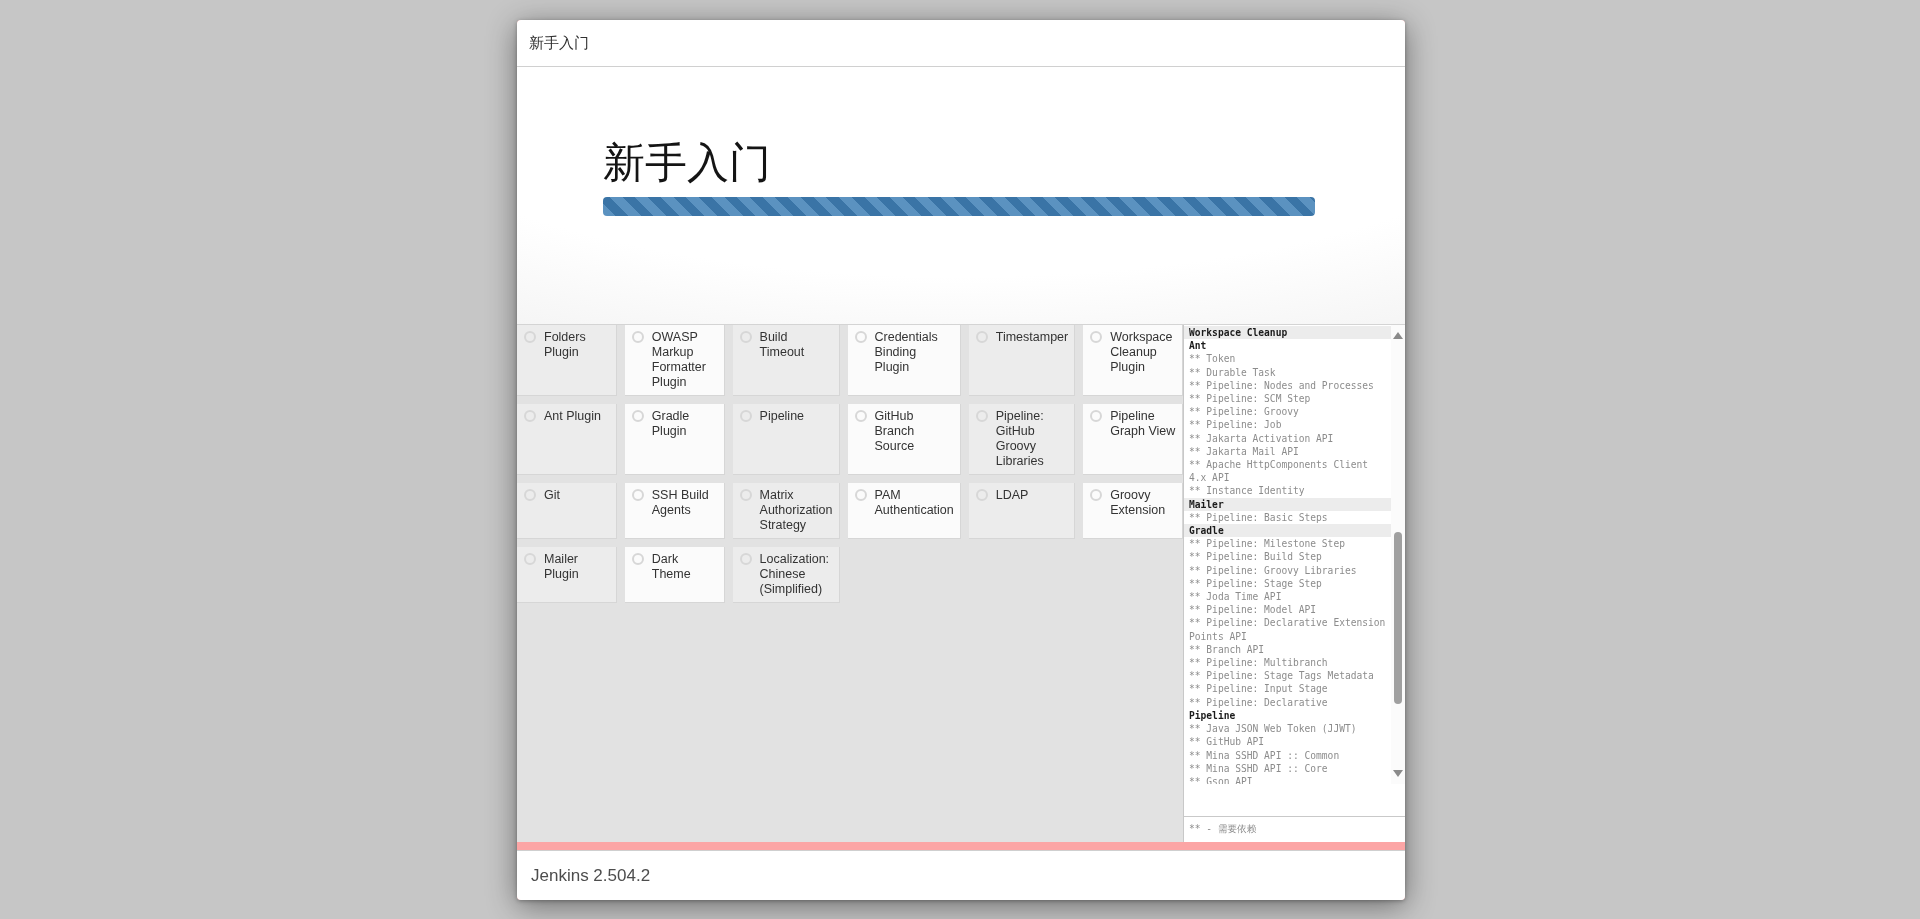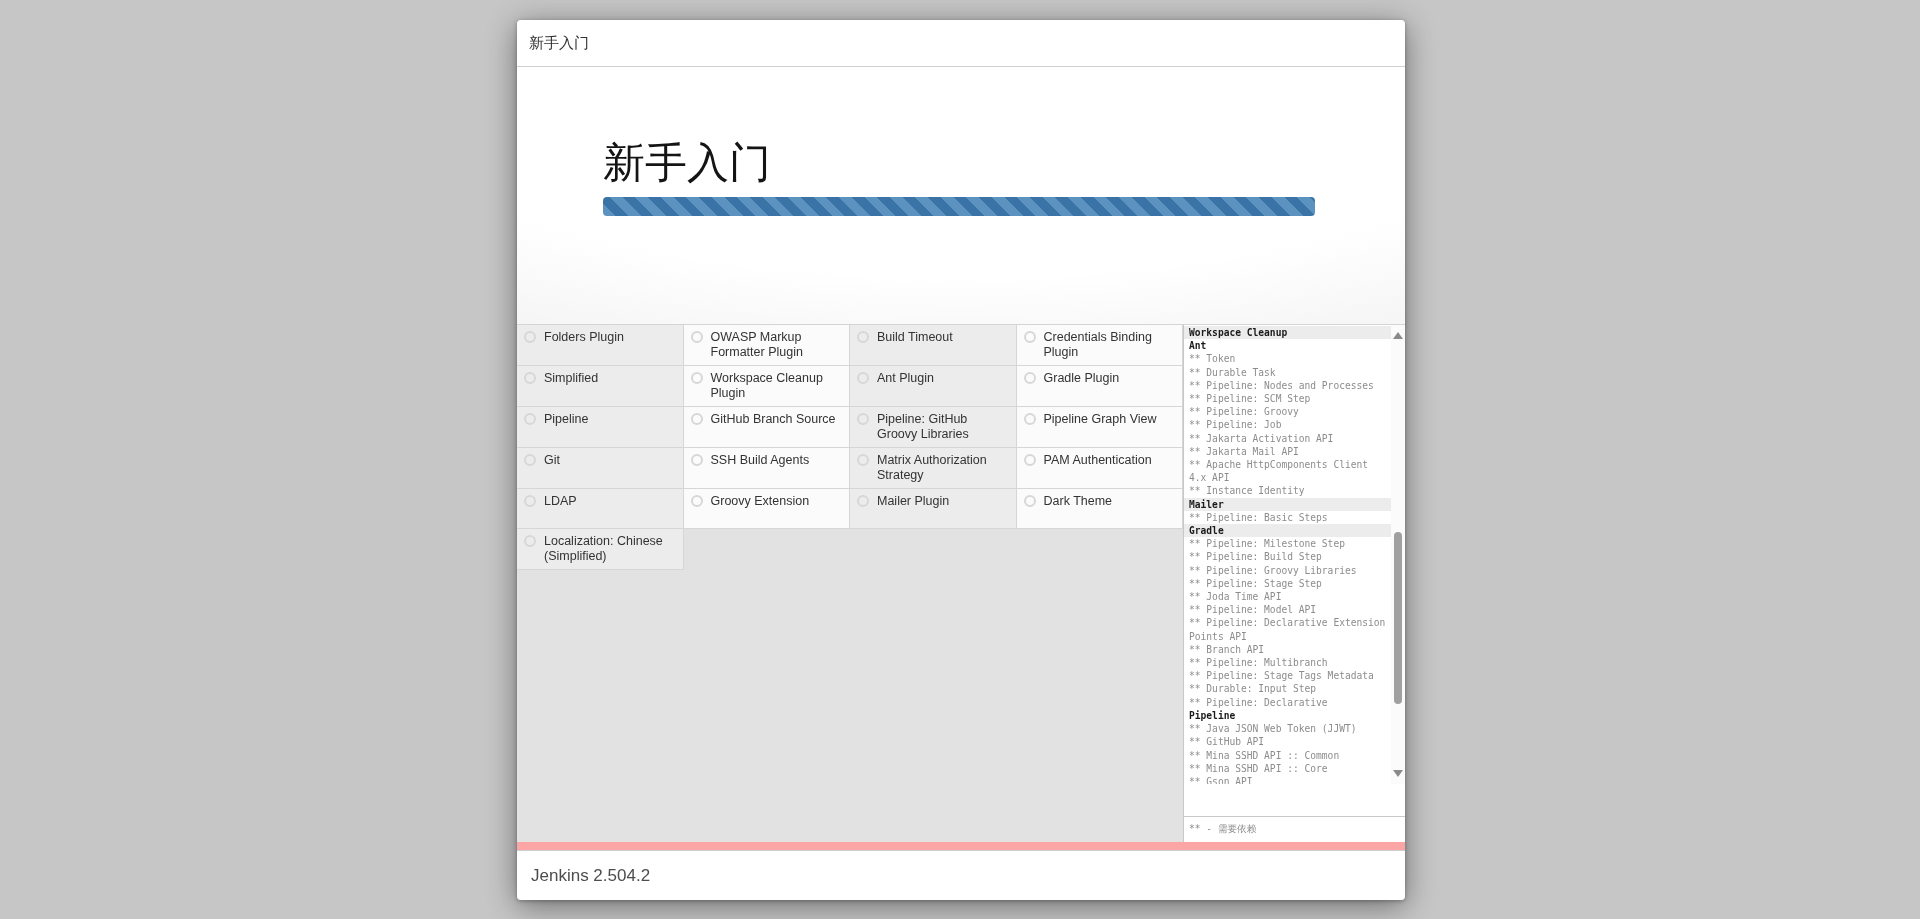--- a/index.html
+++ b/index.html
@@ -61,23 +61,24 @@
     display: flex;
   }
   .plugins-area {
     width: 666px;
     flex: none;
     background: #e2e2e2;
     overflow: hidden;
   }
   .plugins-grid {
     display: grid;
-    grid-template-columns: repeat(4, 1fr);
+    grid-template-columns: repeat(6, 1fr);
     grid-auto-rows: min-content;
     align-content: start;
+    gap: 8px;
   }
   .plugin-cell {
     min-height: 40px;
     border-right: 1px solid #d6d6d6;
     border-bottom: 1px solid #d6d6d6;
     padding: 5px 6px 5px 7px;
     display: flex;
     align-items: flex-start;
     font-size: 12.5px;
     line-height: 15px;
@@ -202,21 +203,21 @@
     <span class="plugin-label">Build Timeout</span>
   </div>
 
   <div class="plugin-cell">
     <span class="spinner"></span>
     <span class="plugin-label">Credentials Binding Plugin</span>
   </div>
 
   <div class="plugin-cell">
     <span class="spinner"></span>
-    <span class="plugin-label">Simplified</span>
+    <span class="plugin-label">Timestamper</span>
   </div>
 
   <div class="plugin-cell">
     <span class="spinner"></span>
     <span class="plugin-label">Workspace Cleanup Plugin</span>
   </div>
 
   <div class="plugin-cell">
     <span class="spinner"></span>
     <span class="plugin-label">Ant Plugin</span>
@@ -340,21 +341,21 @@
   <div class="log-line dep">** Pipeline: Model API</div>
 
   <div class="log-line dep">** Pipeline: Declarative Extension Points API</div>
 
   <div class="log-line dep">** Branch API</div>
 
   <div class="log-line dep">** Pipeline: Multibranch</div>
 
   <div class="log-line dep">** Pipeline: Stage Tags Metadata</div>
 
-  <div class="log-line dep">** Durable: Input Step</div>
+  <div class="log-line dep">** Pipeline: Input Stage</div>
 
   <div class="log-line dep">** Pipeline: Declarative</div>
 
   <div class="log-line section">Pipeline</div>
 
   <div class="log-line dep">** Java JSON Web Token (JJWT)</div>
 
   <div class="log-line dep">** GitHub API</div>
 
   <div class="log-line dep">** Mina SSHD API :: Common</div>

